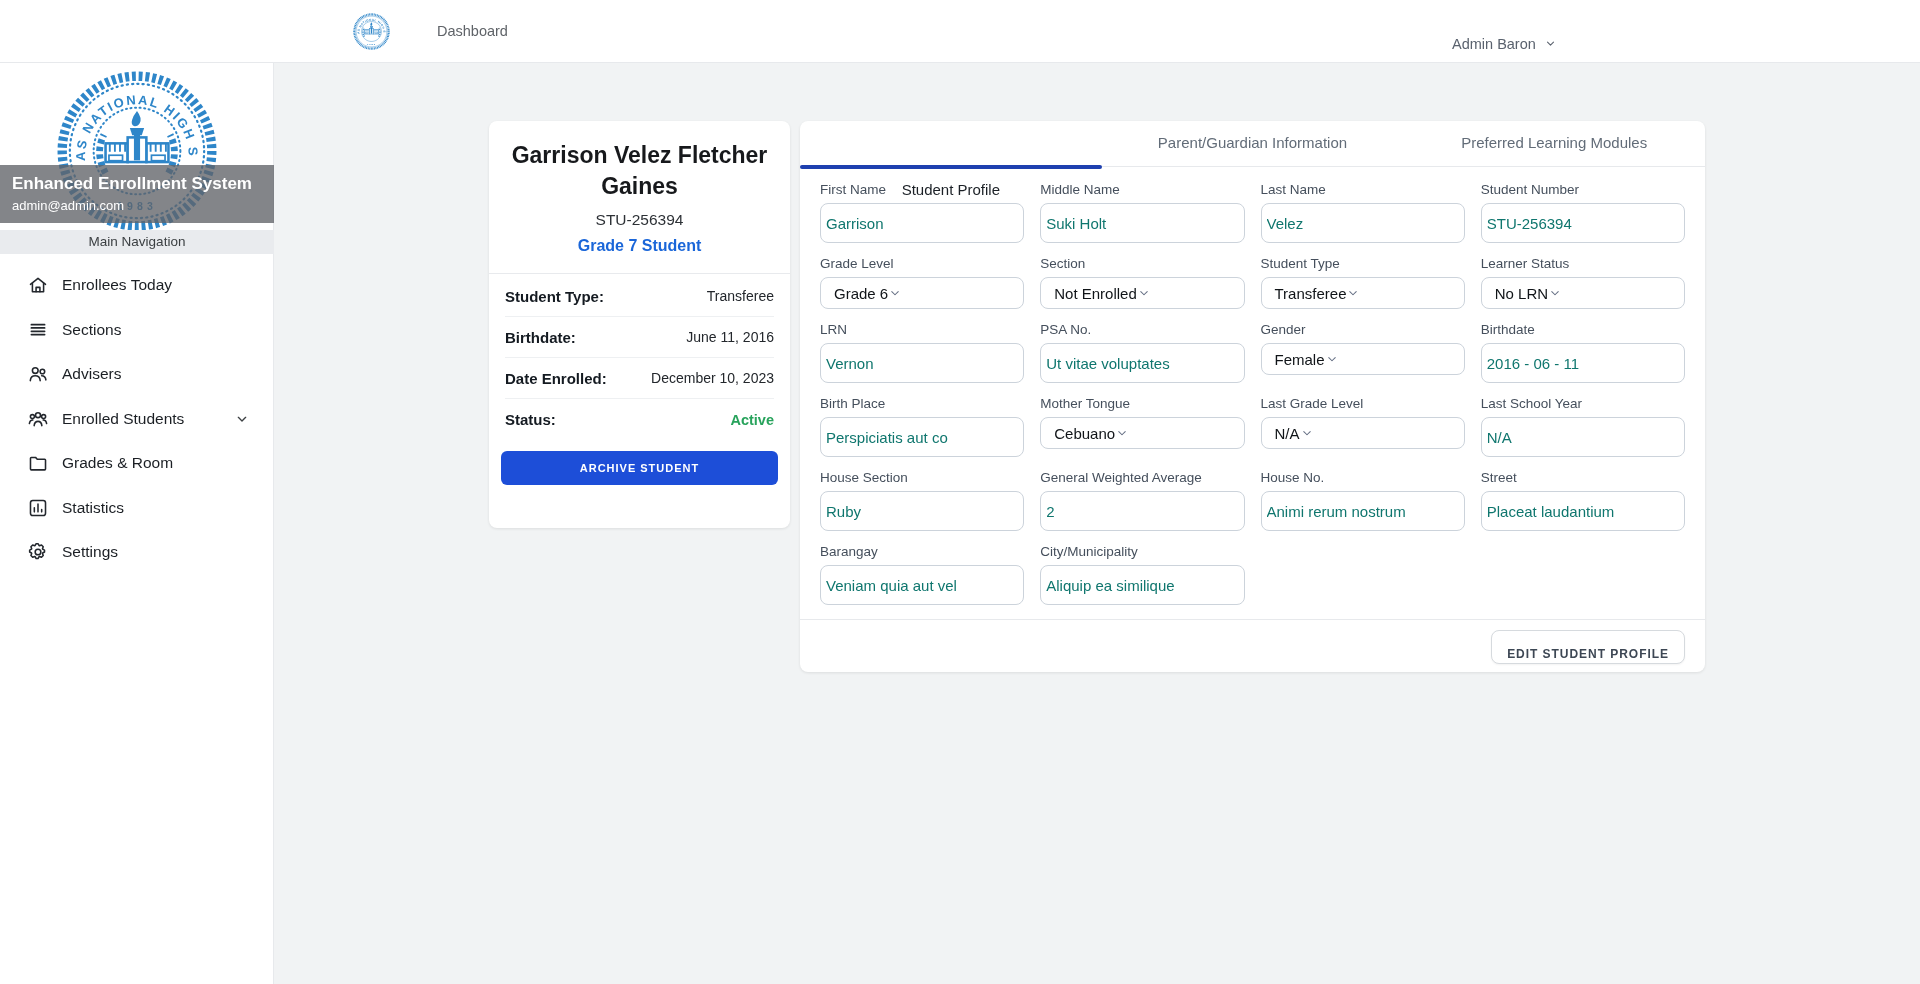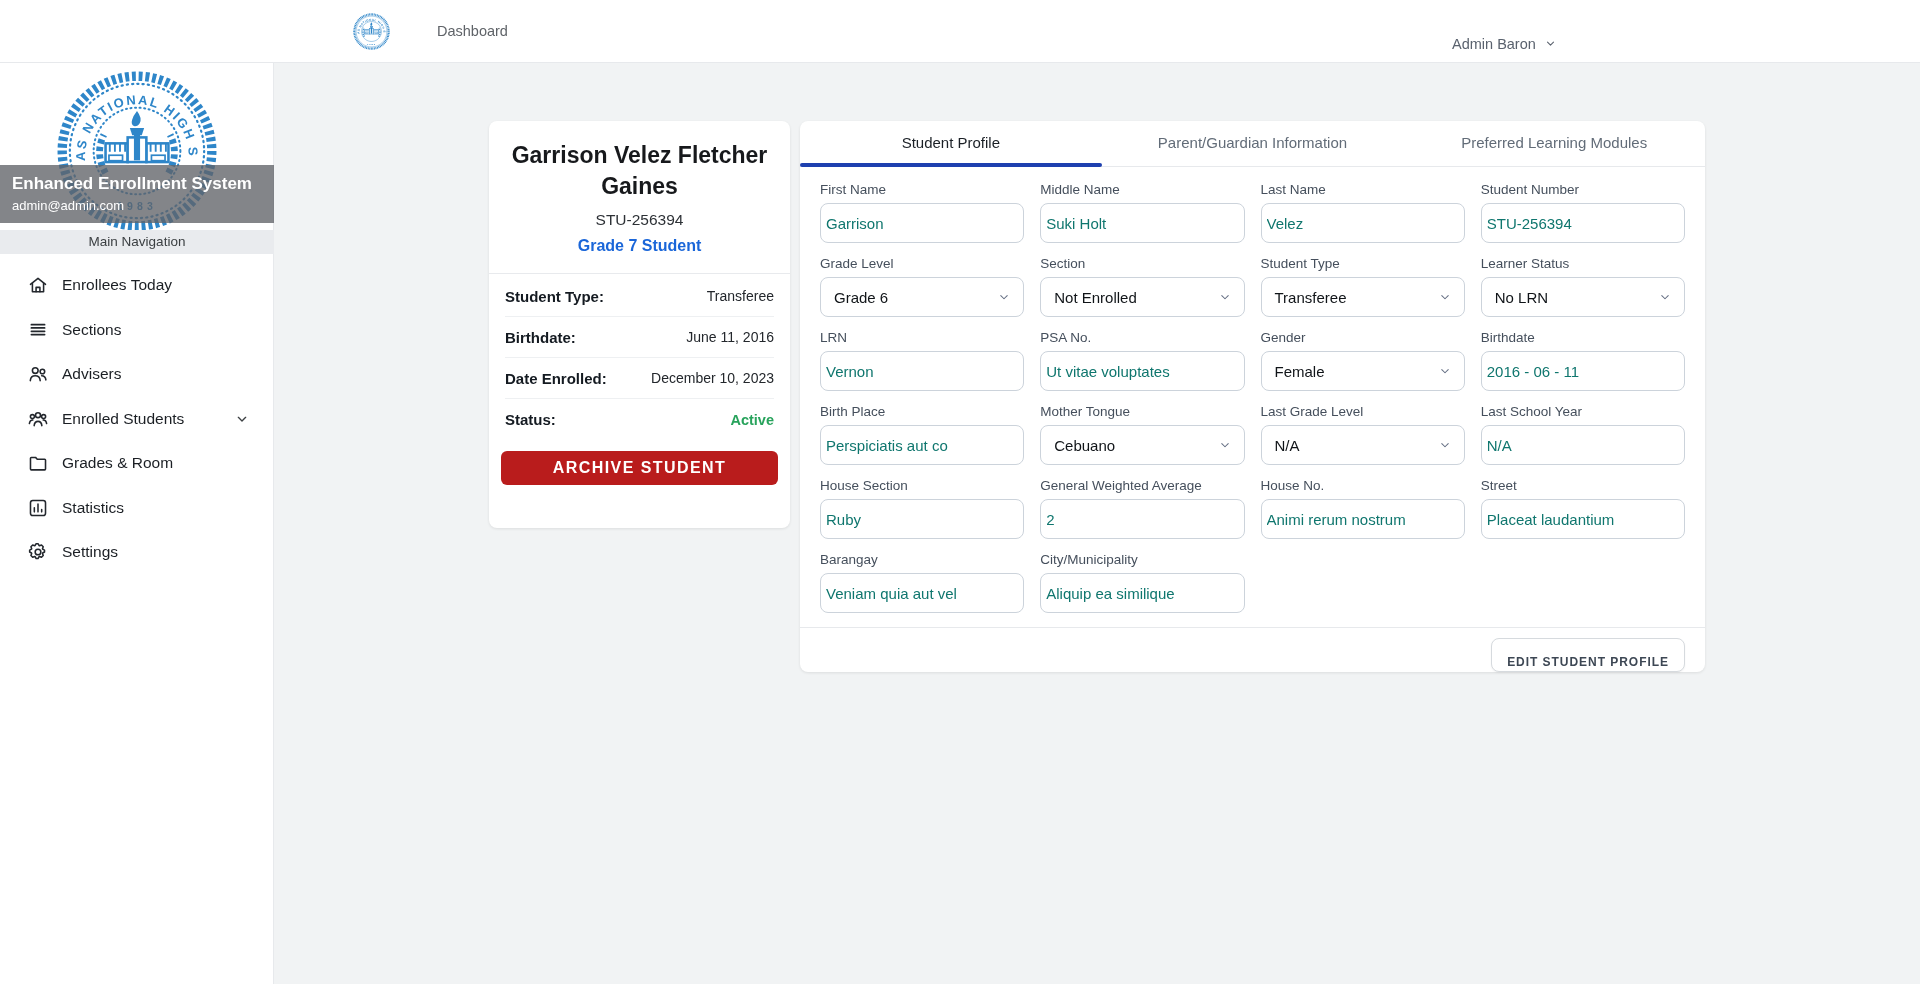--- a/index.html
+++ b/index.html
@@ -50,43 +50,43 @@
   .s-num  { font-size:15.5px; color:#2d3136; margin-top:10px; }
   .s-grade { font-size:16px; font-weight:700; color:#1a66d9; margin-top:8px; cursor:pointer; }
   .card-rows { border-top:1px solid #e8eaed; padding:2px 16px 0; }
   .c-row { display:flex; justify-content:space-between; align-items:center;
            height:41px; border-bottom:1px solid #eef0f2; }
   .c-row:last-child { border-bottom:none; }
   .c-label { font-weight:700; font-size:15px; color:#141a21; }
   .c-value { font-size:14px; color:#23272c; }
   .c-value.status { color:#28a35c; font-weight:700; font-size:14.5px; }
   .archive-btn { display:block; margin:11px auto 0; width:277px; height:34px;
-                 background:#b91c1c; color:#fff; border:none; border-radius:6px;
-                 font-family:inherit; font-weight:700; font-size:16px;
+                 background:#1d4ed8; color:#fff; border:none; border-radius:6px;
+                 font-family:inherit; font-weight:700; font-size:11px;
                  letter-spacing:.09em; cursor:pointer; }
 
   
   .panel { position:absolute; left:526px; top:58px; width:905px; height:551px;
            background:#fff; border-radius:8px; box-shadow:0 1px 3px rgba(0,0,0,.09); }
   .tabbar { display:flex; height:46px; border-bottom:1px solid #e7e9ec; }
   .tab { flex:1; text-align:center; line-height:44px; font-size:15px;
          color:#626c78; position:relative; cursor:pointer; }
-  .tab.active { color:#1b2026; font-weight:500; }
+  .tab.active { color:#1b2026; font-weight:500;margin-top:47px; }
   .tab.active::after { content:""; position:absolute; left:0; right:0; bottom:-1px;
                        height:4px; background:#1e40af; border-radius:2px; }
   .form { padding:14px 20px 0; display:grid; grid-template-columns:repeat(4,1fr);
           column-gap:16px; row-gap:12px; }
   .f-label { display:block; font-size:13.5px; color:#454f5c; margin-bottom:4px;
              height:18px; line-height:18px; }
   .f-input { width:100%; height:40px; border:1px solid #ccd3db; border-radius:8px;
              background:#fff; font-size:15px; color:#0f766e; padding:0 5px;
              font-family:inherit; }
-  .f-select { width:100%; height:40px; border:1px solid #ccd3db; border-radius:8px;
+  .f-select { width:100%; height:32px; border:1px solid #ccd3db; border-radius:8px;
               background:#fff; font-size:15px; color:#101418; padding:0 12px 0 13px;
-              display:flex; align-items:center; justify-content:space-between; cursor:pointer; }
+              display:flex; align-items:center; cursor:pointer; }
   .f-select svg { width:14px; height:14px; stroke:#667085; fill:none;
                   stroke-width:1.8; stroke-linecap:round; stroke-linejoin:round; }
   .panel-footer { border-top:1px solid #e7e9ec; margin-top:14px;
                   padding:10px 20px 0; display:flex; justify-content:flex-end; }
   .edit-btn { height:33px; padding:16px 15px; background:#fff; border:1px solid #d6dade;
               border-radius:8px; font-family:inherit; font-size:12px; font-weight:700;
               letter-spacing:.08em; color:#3d4754; cursor:pointer;
               box-shadow:0 1px 2px rgba(0,0,0,.05); }
 </style>
 </head>

